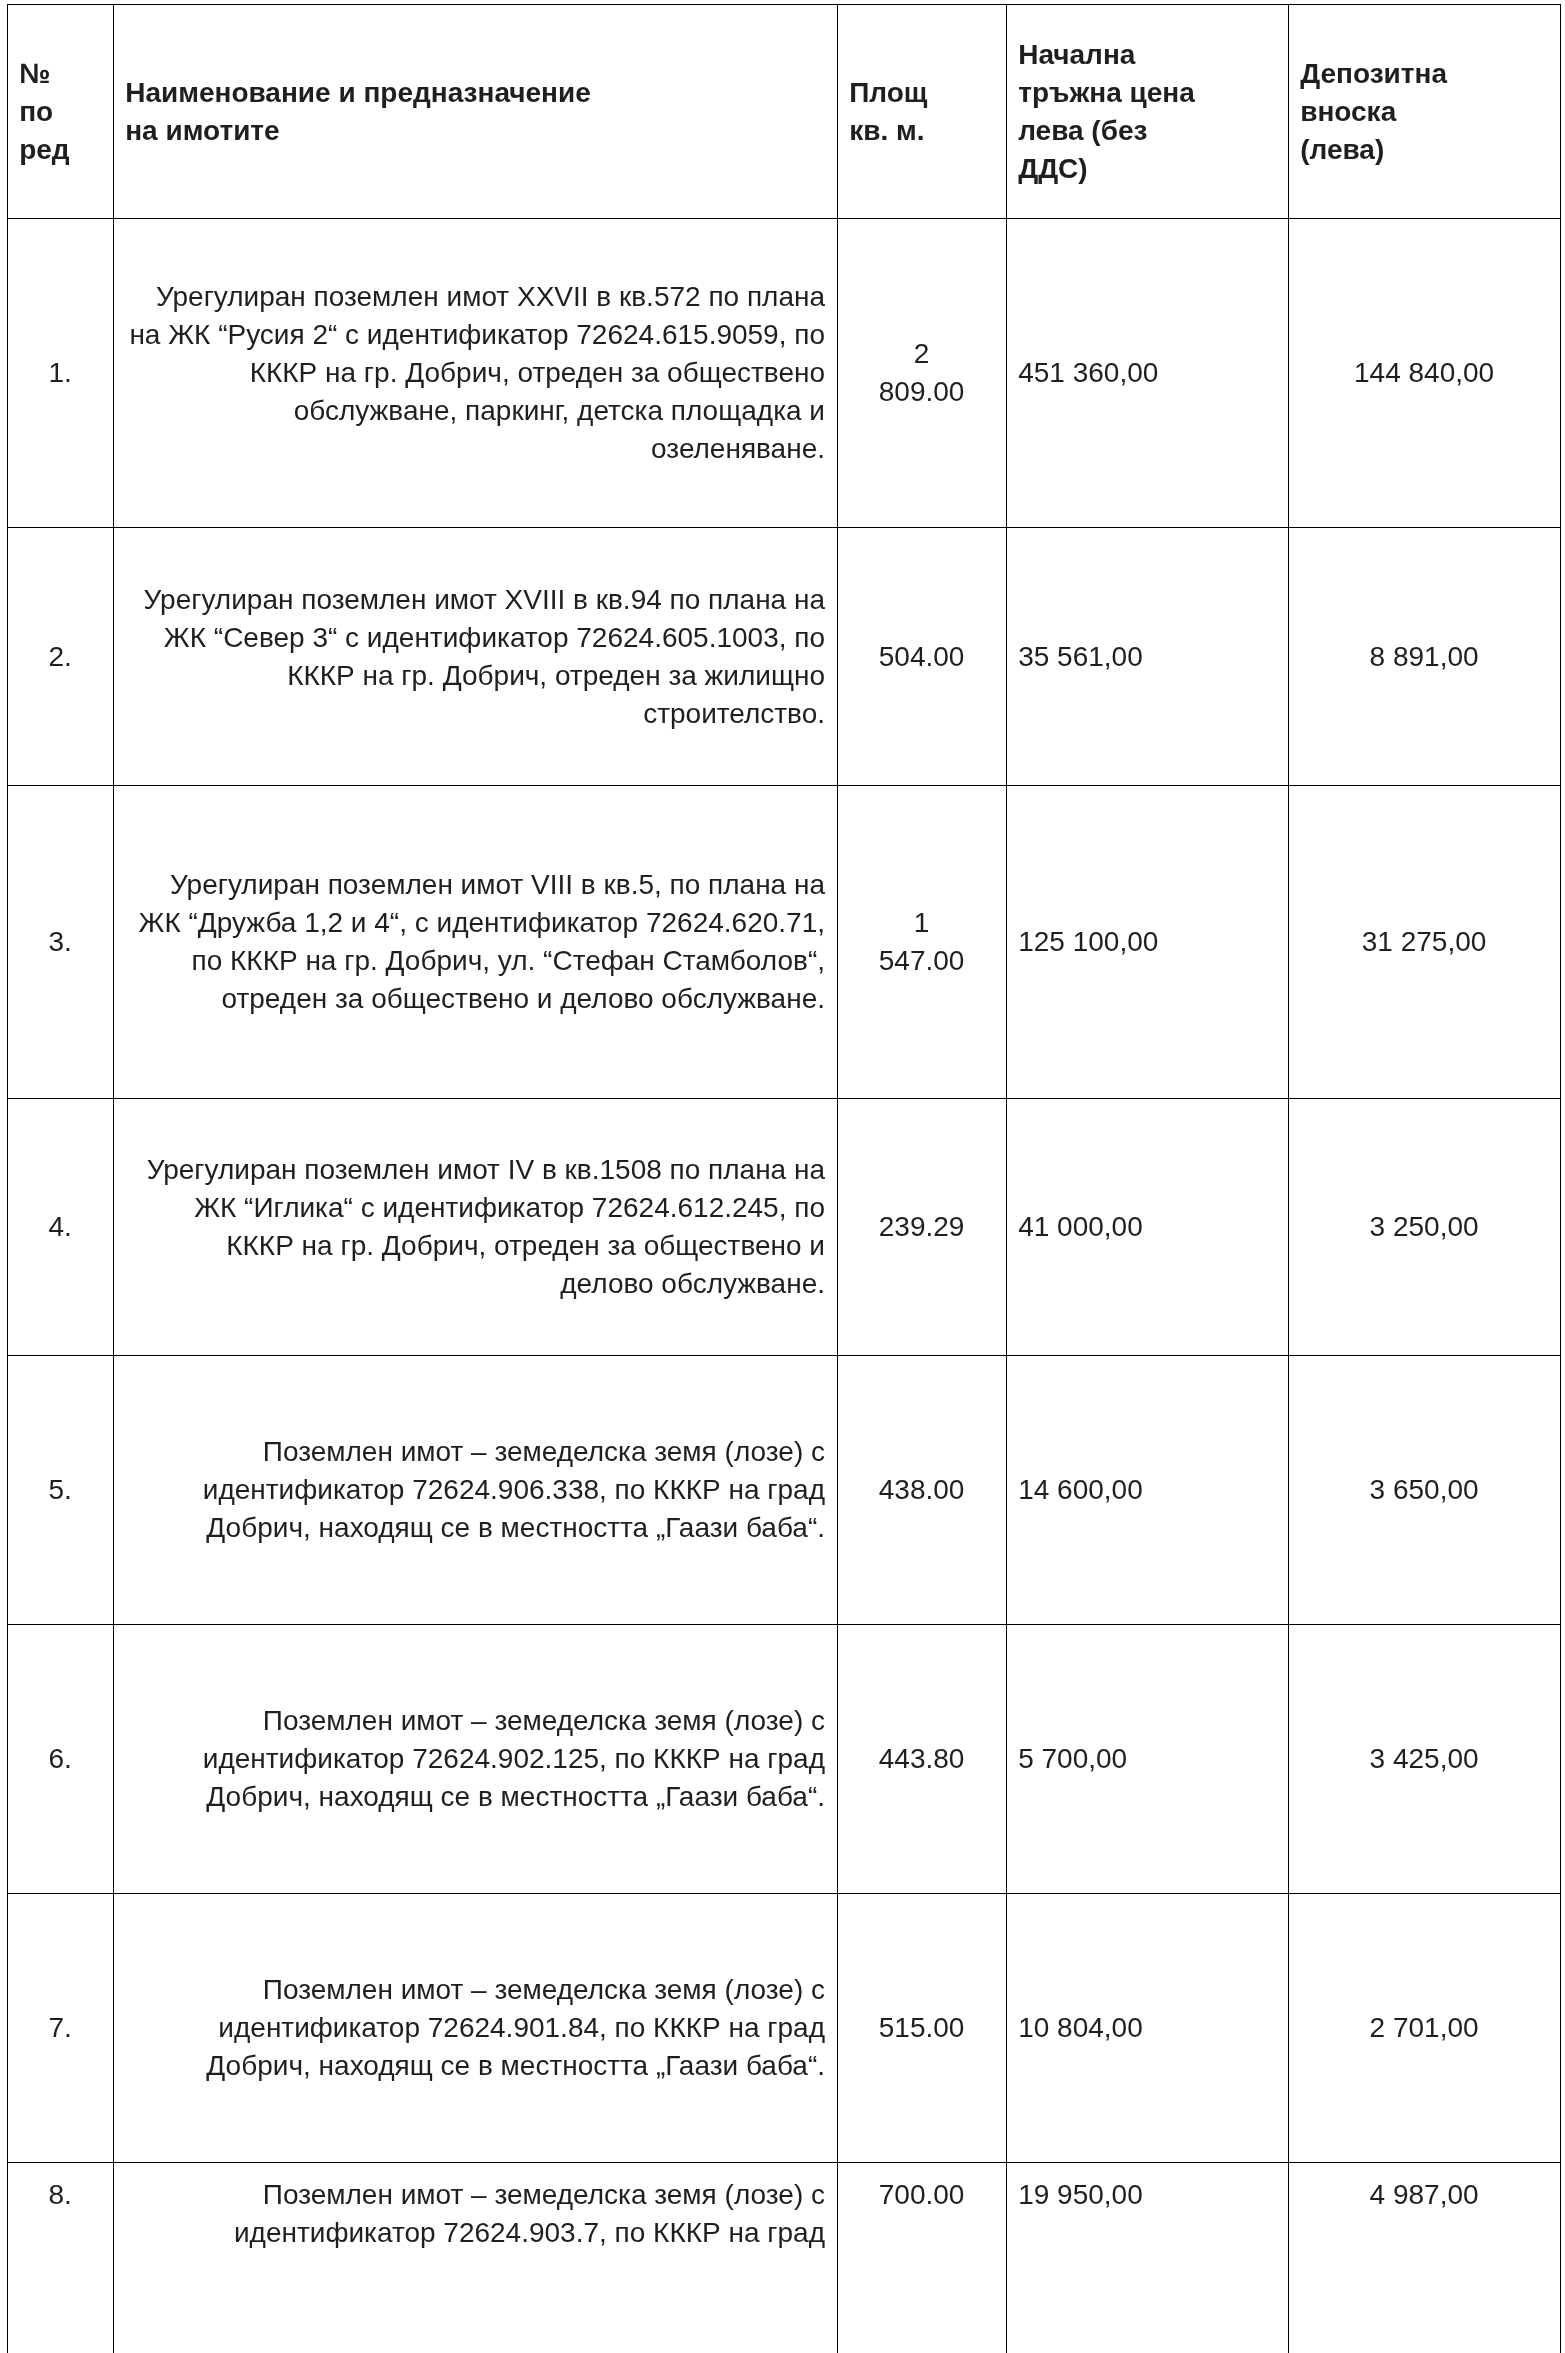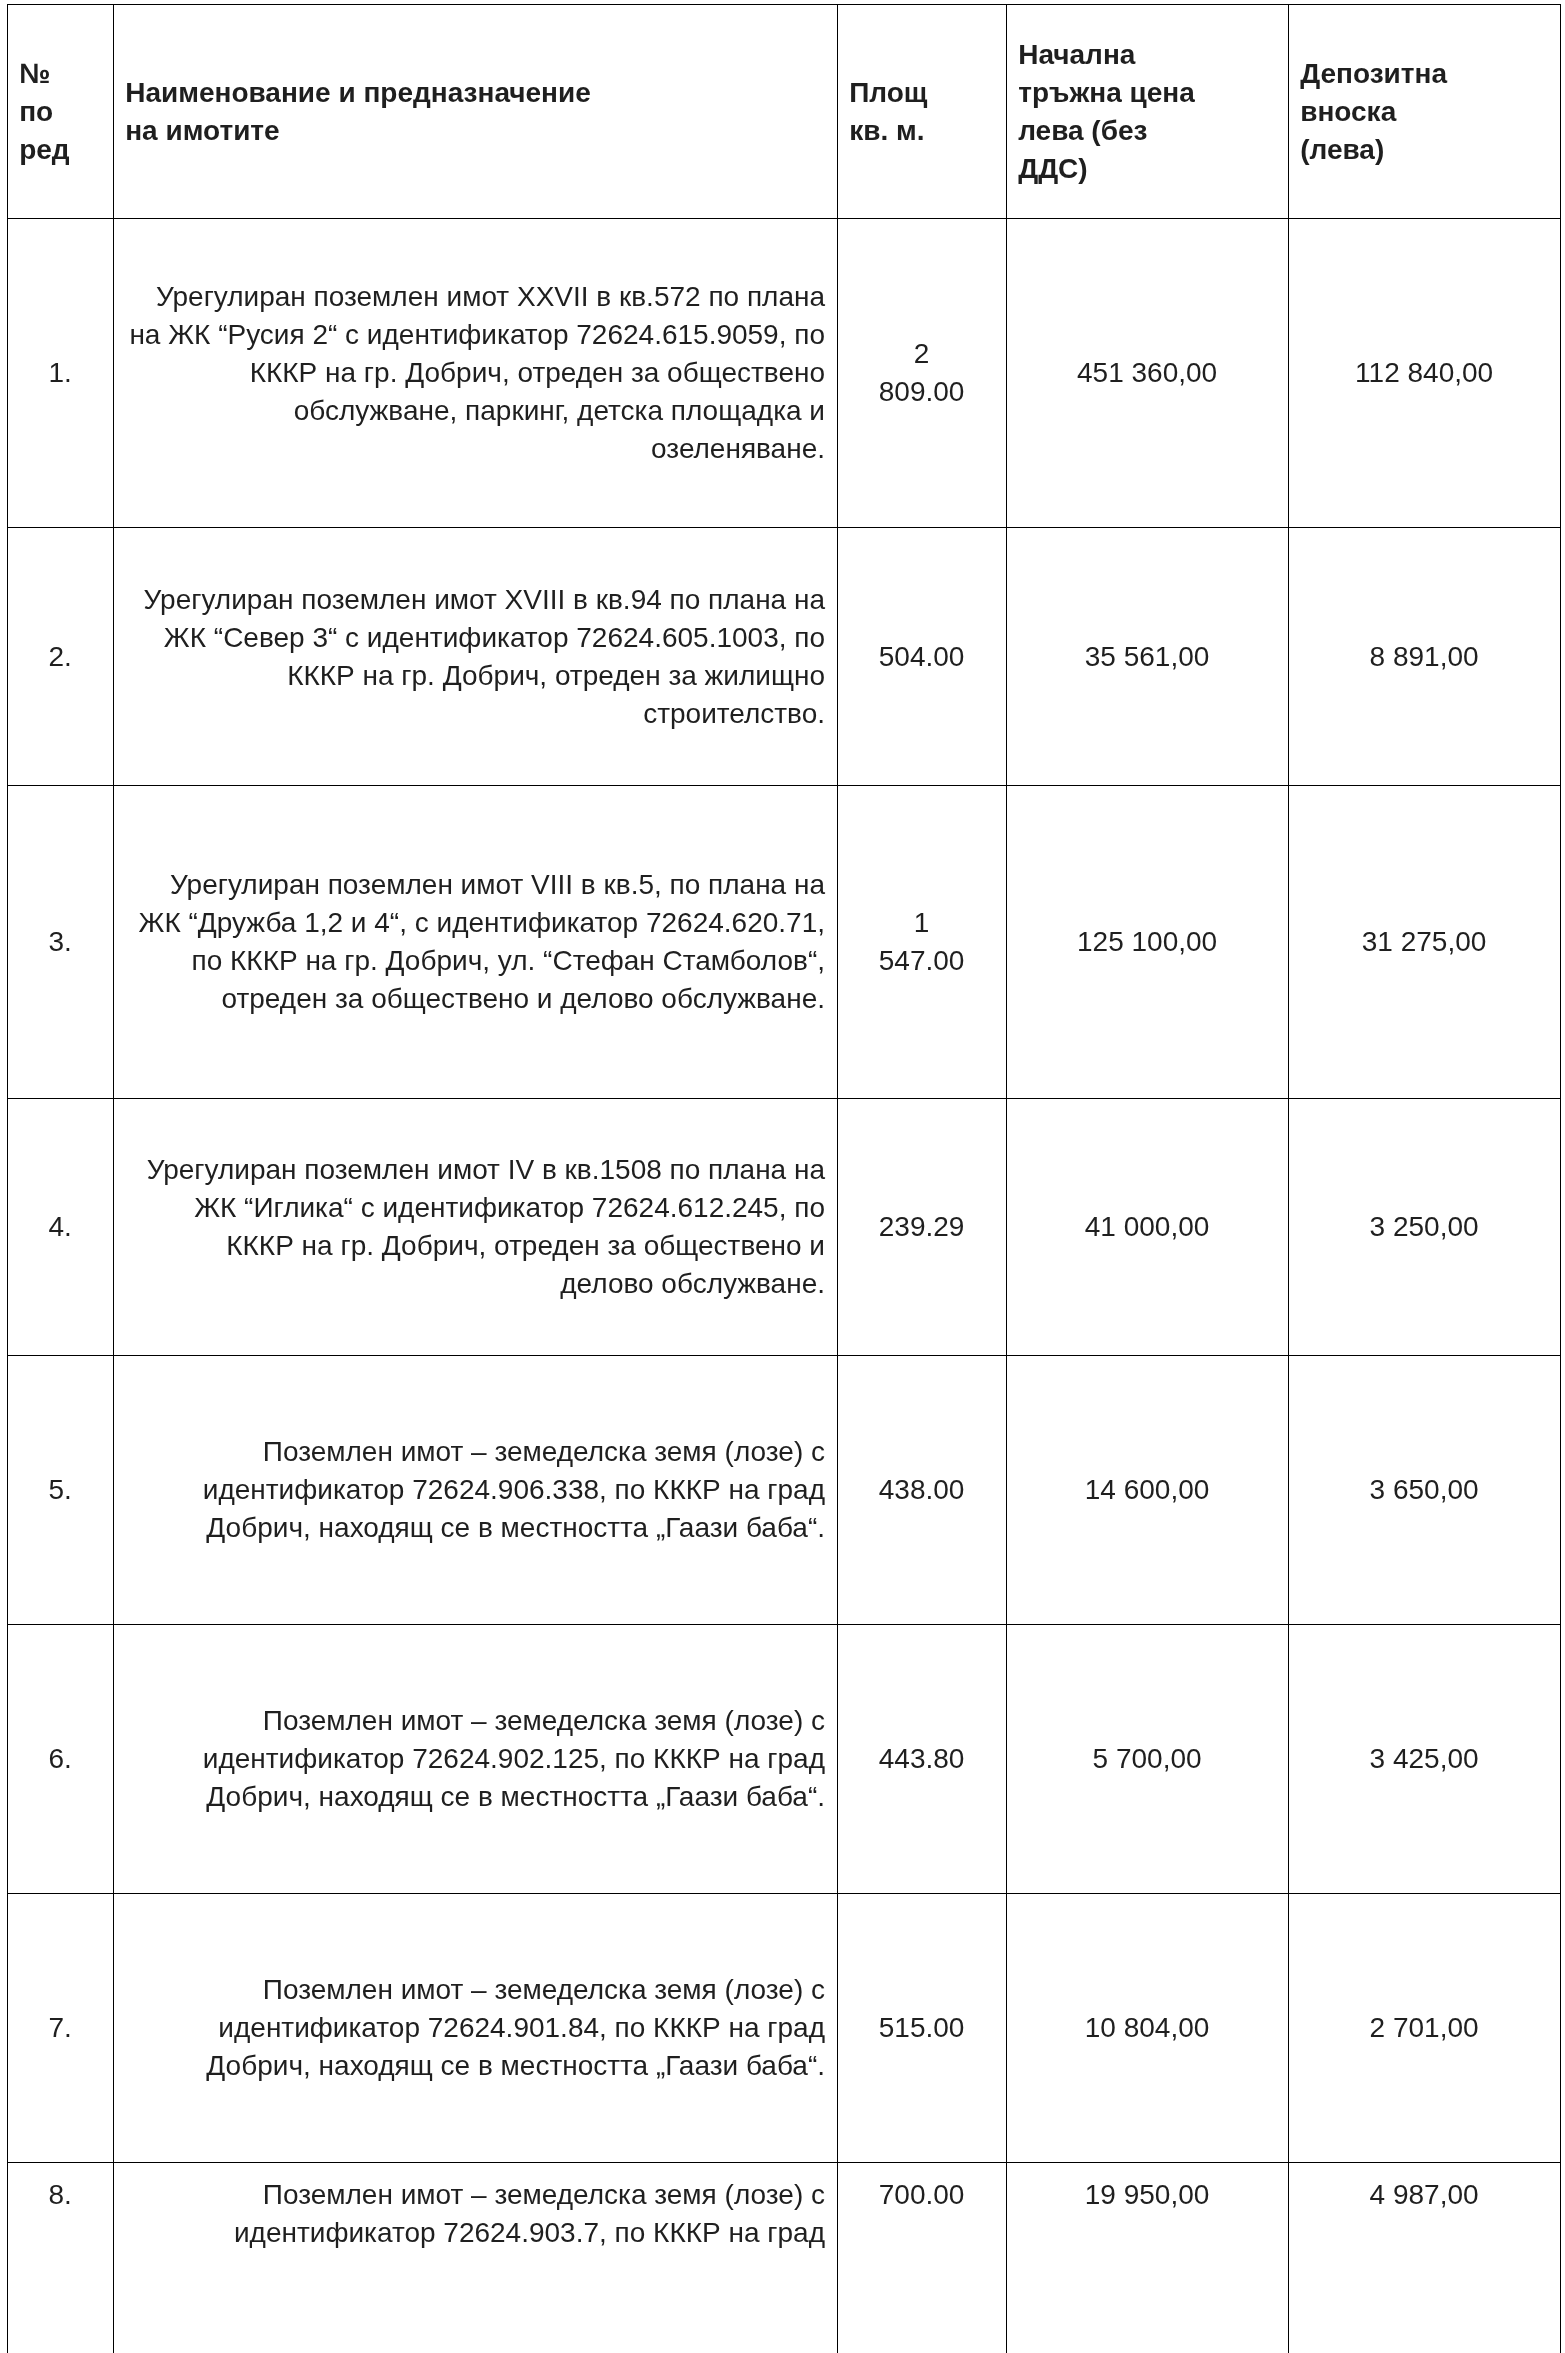--- a/index.html
+++ b/index.html
@@ -30,21 +30,21 @@
     font-weight: bold;
     text-align: left;
     vertical-align: middle;
     white-space: pre-line;
   }
   thead tr { height: 214px; }
   tbody td { vertical-align: middle; }
   td.col-num     { text-align: center; }
   td.col-desc    { text-align: right; }
   td.col-area    { text-align: center; white-space: pre-line; }
-  td.col-price   { text-align: center; }
+  td.col-price   { text-align: left; }
   td.col-deposit { text-align: center; }
   col.c-num     { width: 106px; }
   col.c-desc    { width: 724px; }
   col.c-area    { width: 169px; }
   col.c-price   { width: 282px; }
   col.c-deposit { width: 272px; }
   tbody tr:nth-child(1) { height: 309px; }
   tbody tr:nth-child(2) { height: 258px; }
   tbody tr:nth-child(3) { height: 313px; }
   tbody tr:nth-child(4) { height: 257px; }
@@ -83,21 +83,21 @@
 (лева)</th>
     </tr>
   </thead>
   <tbody>
       <tr>
         <td class="col-num">1.</td>
         <td class="col-desc">Урегулиран поземлен имот XXVII в кв.572 по плана на ЖК “Русия 2“ с идентификатор 72624.615.9059, по КККР на гр. Добрич, отреден за обществено обслужване, паркинг, детска площадка и озеленяване.</td>
         <td class="col-area">2
 809.00</td>
         <td class="col-price">451 360,00</td>
-        <td class="col-deposit">112 840,00</td>
+        <td class="col-deposit">144 840,00</td>
       </tr>
       <tr>
         <td class="col-num">2.</td>
         <td class="col-desc">Урегулиран поземлен имот XVIII в кв.94 по плана на ЖК “Север 3“ с идентификатор 72624.605.1003, по КККР на гр. Добрич, отреден за жилищно строителство.</td>
         <td class="col-area">504.00</td>
         <td class="col-price">35 561,00</td>
         <td class="col-deposit">8 891,00</td>
       </tr>
       <tr>
         <td class="col-num">3.</td>

